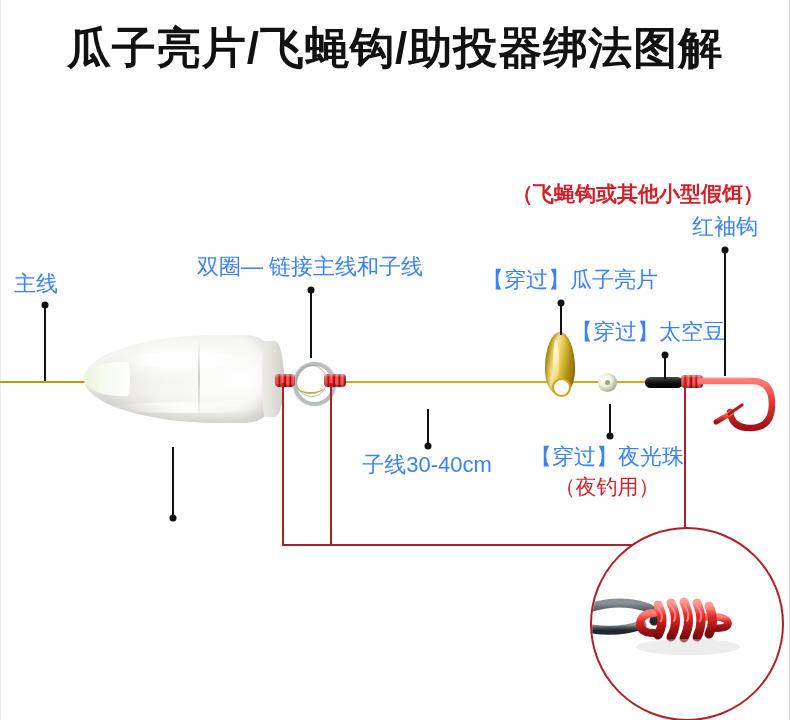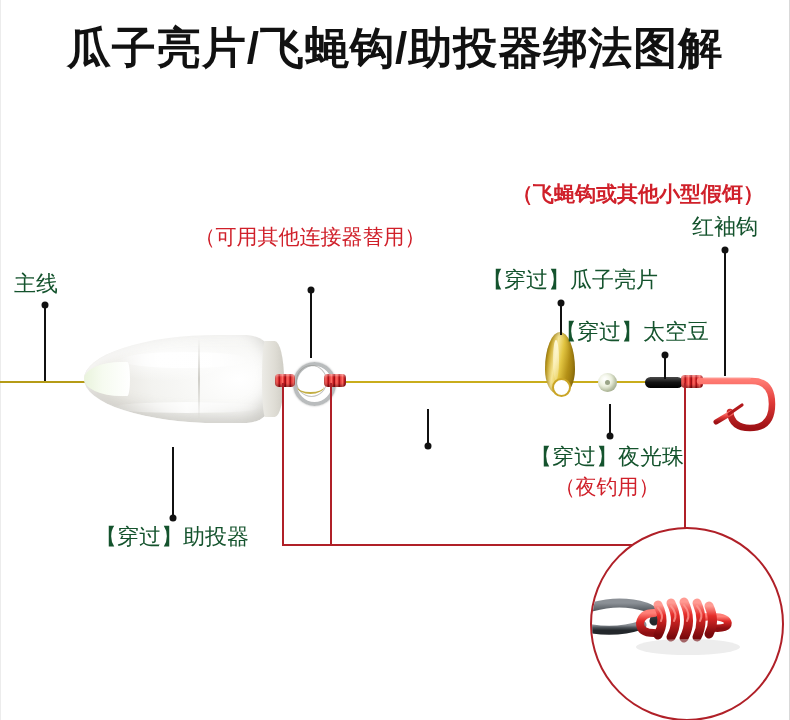--- a/index.html
+++ b/index.html
@@ -12,21 +12,21 @@
 
   
   #title{
     position:absolute;left:0;top:24px;width:790px;text-align:center;
     font-size:44px;font-weight:bold;letter-spacing:1px;color:#111;
     line-height:1.1;white-space:nowrap;
   }
 
   
   .lbl{position:absolute;white-space:nowrap;line-height:1.12;}
-  .lbl.blk{color:#14532d;}
+  .lbl.blk{color:#3b82f6;}
   .lbl.red{color:#d0202a;}
   .s21{font-size:21px;}
   .s22{font-size:22px;}
   .ctr{transform:translateX(-50%);text-align:center;}
 
   
   .leader{position:absolute;background:#111;width:1.6px;}
   .dot{position:absolute;width:7px;height:7px;border-radius:50%;
        background:#111;transform:translate(-50%,-50%);}
 
@@ -201,46 +201,46 @@
     <path d="M20 23 L72 23 Q92 23 92 46 Q92 70 70 70 Q52 70 50 54" fill="none" stroke="url(#hkg)" stroke-width="6.5" stroke-linecap="round"></path>
     <path d="M51 55 L36 64" fill="none" stroke="url(#hkg)" stroke-width="5" stroke-linecap="round"></path>
     <path d="M49 56 L62 47" fill="none" stroke="#b2191c" stroke-width="3.2" stroke-linecap="round"></path>
     <path d="M24 20.5 L70 20.5" fill="none" stroke="#ff9a92" stroke-width="1.6" stroke-linecap="round" opacity=".8"></path>
   </svg>
 
   <div class="lbl blk s22" style="left:14px;top:272px;">主线</div>
   <div class="leader" style="left:44px;top:305px;height:76px;"></div>
   <div class="dot" style="left:44.8px;top:305px;"></div>
 
-  <div class="lbl red s21 ctr" style="left:310px;top:225px;">（可用其他连接器替用）</div>
+  <div class="lbl blk s22 ctr" style="left:310px;top:255px;">双圈— 链接主线和子线</div>
   <div class="leader" style="left:310px;top:290px;height:68px;"></div>
   <div class="dot" style="left:310.8px;top:290px;"></div>
 
   <div class="lbl blk s22 ctr" style="left:560px;top:268px;margin-left:10px;">【穿过】瓜子亮片</div>
   <div class="leader" style="left:560px;top:303px;height:32px;"></div>
   <div class="dot" style="left:560.8px;top:303px;"></div>
 
-  <div class="lbl blk s22 ctr" style="left:632px;top:320px;">【穿过】太空豆</div>
+  <div class="lbl blk s22 ctr" style="left:648px;top:320px;">【穿过】太空豆</div>
   <div class="leader" style="left:664px;top:355px;height:24px;"></div>
   <div class="dot" style="left:664.8px;top:355px;"></div>
 
   <div class="lbl red s21" style="left:512px;top:182px;font-weight:bold;">（飞蝇钩或其他小型假饵）</div>
   <div class="lbl blk s22 ctr" style="left:725px;top:215px;">红袖钩</div>
   <div class="leader" style="left:724px;top:250px;height:126px;"></div>
   <div class="dot" style="left:724.8px;top:250px;"></div>
 
+  <div class="lbl blk s22 ctr" style="left:427px;top:453px;">子线30-40cm</div>
   <div class="leader" style="left:427px;top:409px;height:38px;"></div>
   <div class="dot" style="left:427.8px;top:446px;"></div>
 
   <div class="lbl blk s22 ctr" style="left:607px;top:445px;">【穿过】夜光珠</div>
   <div class="lbl red s21 ctr" style="left:607px;top:475px;">（夜钓用）</div>
   <div class="leader" style="left:609px;top:404px;height:32px;"></div>
   <div class="dot" style="left:609.8px;top:436px;"></div>
 
-  <div class="lbl blk s22 ctr" style="left:172px;top:525px;">【穿过】助投器</div>
   <div class="leader" style="left:172px;top:447px;height:72px;"></div>
   <div class="dot" style="left:172.8px;top:518px;"></div>
 
   <div class="brk v" style="left:282px;top:383px;height:162px;"></div>
   <div class="brk v" style="left:330px;top:383px;height:162px;"></div>
   <div class="brk v" style="left:684px;top:383px;height:162px;"></div>
   <div class="brk h" style="left:282px;top:544px;width:404px;"></div>
   <div class="brk h" style="left:500px;top:544px;width:92px;"></div>
 
 

